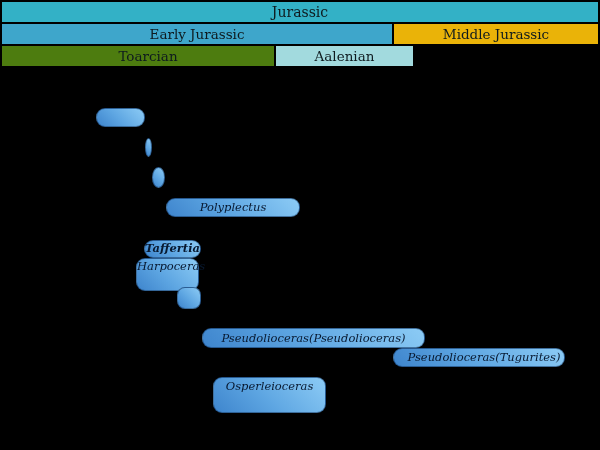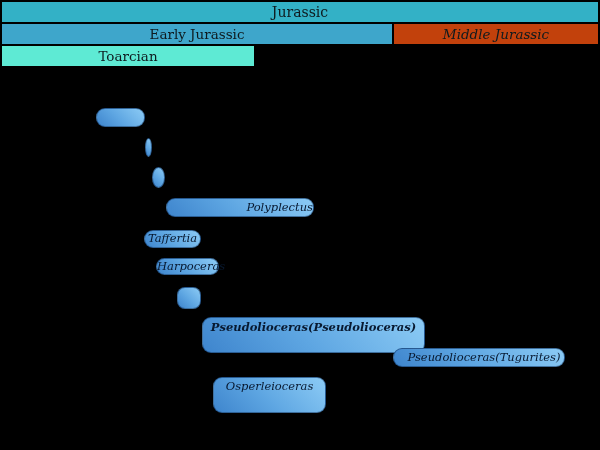--- a/index.html
+++ b/index.html
@@ -56,31 +56,32 @@
 </style>
 </head>
 <body>
 
 <div id="timescale">
   <div class="ts-row">
     <div class="ts-cell period" style="background: rgb(51, 177, 198);">Jurassic</div>
   </div>
   <div class="ts-row">
     <div class="ts-cell w-early" style="background: rgb(62, 166, 203);">Early Jurassic</div>
-    <div class="ts-cell w-middle" style="background: #c2410c; font-style: italic;">Middle Jurassic</div>
+    <div class="ts-cell w-middle" style="background: #eab308;">Middle Jurassic</div>
   </div>
   <div class="ts-row">
-    <div class="ts-cell w-toarc" style="background: #5eead4;">Toarcian</div>
+    <div class="ts-cell w-toarc" style="background: #4d7c0f; padding-left: 20px;">Toarcian</div>
+    <div class="ts-cell w-aalen" style="background: rgb(162, 218, 222);">Aalenian</div>
   </div>
 </div>
 
 <div id="chart-area">
     <div class="bar pill" style="left: 96px; top: 40px; width: 49px; height: 19px; line-height: 17px;"></div>
     <div class="bar ellipse" style="left: 145px; top: 70px; width: 7px; height: 19px; line-height: 17px;"></div>
     <div class="bar ellipse" style="left: 152px; top: 99px; width: 13px; height: 21px; line-height: 19px;"></div>
-    <div class="bar pill" style="left: 166px; top: 130px; width: 148px; height: 19px; line-height: 17px; text-align: right;"><span>Polyplectus</span></div>
-    <div class="bar pill" style="left: 144px; top: 162px; width: 57px; height: 18px; line-height: 14px;"><span>Taffertia</span></div>
-    <div class="bar pill" style="left: 156px; top: 190px; width: 63px; height: 17px; line-height: 15px; text-align: center;"><span>Harpoceras</span></div>
+    <div class="bar pill" style="left: 166px; top: 130px; width: 134px; height: 19px; line-height: 17px;"><span>Polyplectus</span></div>
+    <div class="bar pill" style="left: 144px; top: 172px; width: 57px; height: 18px; line-height: 14px; font-weight: bold;"><span>Taffertia</span></div>
+    <div class="bar pill" style="left: 136px; top: 190px; width: 63px; height: 33px; line-height: 15px; text-align: center;"><span>Harpoceras</span></div>
     <div class="bar rounded" style="left: 177px; top: 219px; width: 24px; height: 22px; line-height: 20px;"></div>
-    <div class="bar pill" style="left: 202px; top: 249px; width: 223px; height: 36px; line-height: 18px; font-weight: bold;"><span>Pseudolioceras(Pseudolioceras)</span></div>
+    <div class="bar pill" style="left: 202px; top: 260px; width: 223px; height: 20px; line-height: 18px;"><span>Pseudolioceras(Pseudolioceras)</span></div>
     <div class="bar pill" style="left: 393px; top: 280px; width: 172px; height: 19px; line-height: 17px; padding-left: 10px;"><span>Pseudolioceras(Tugurites)</span></div>
     <div class="bar pill" style="left: 213px; top: 309px; width: 113px; height: 36px; line-height: 17px;"><span>Osperleioceras</span></div>
   </div>
 
 </body></html>

